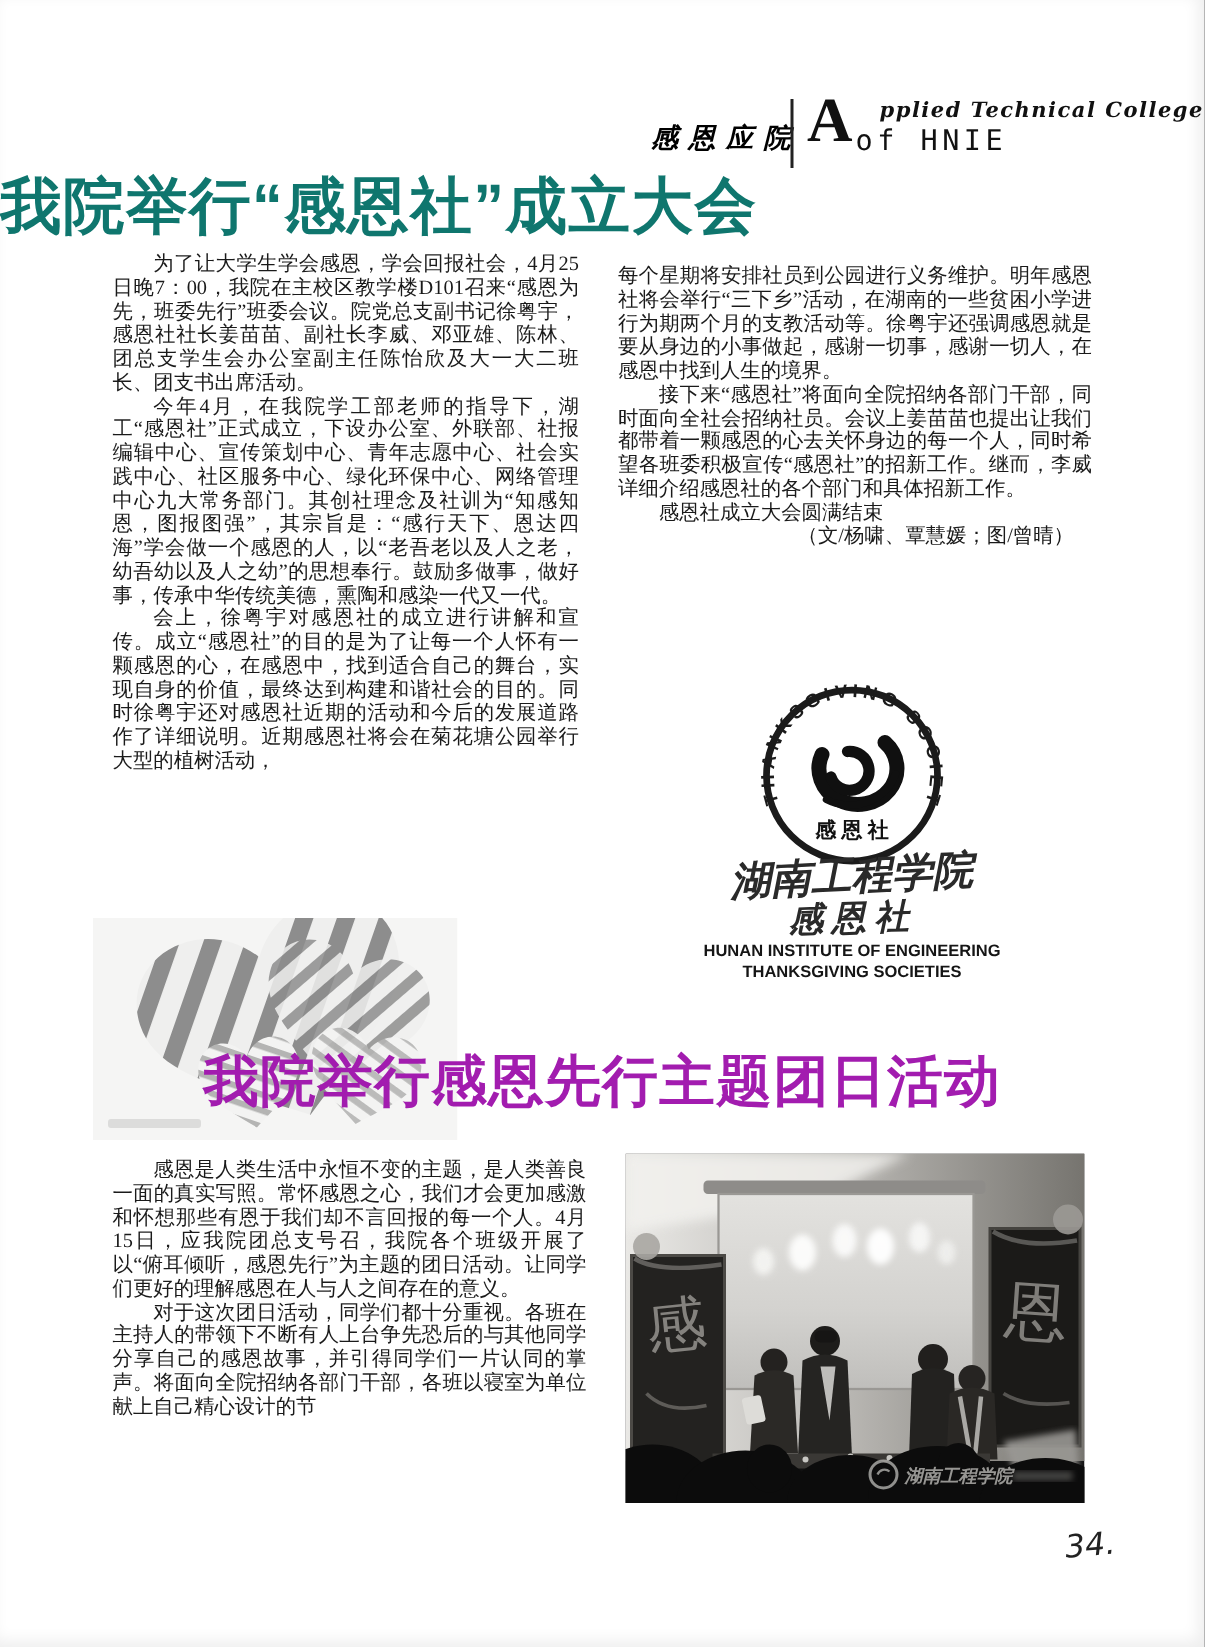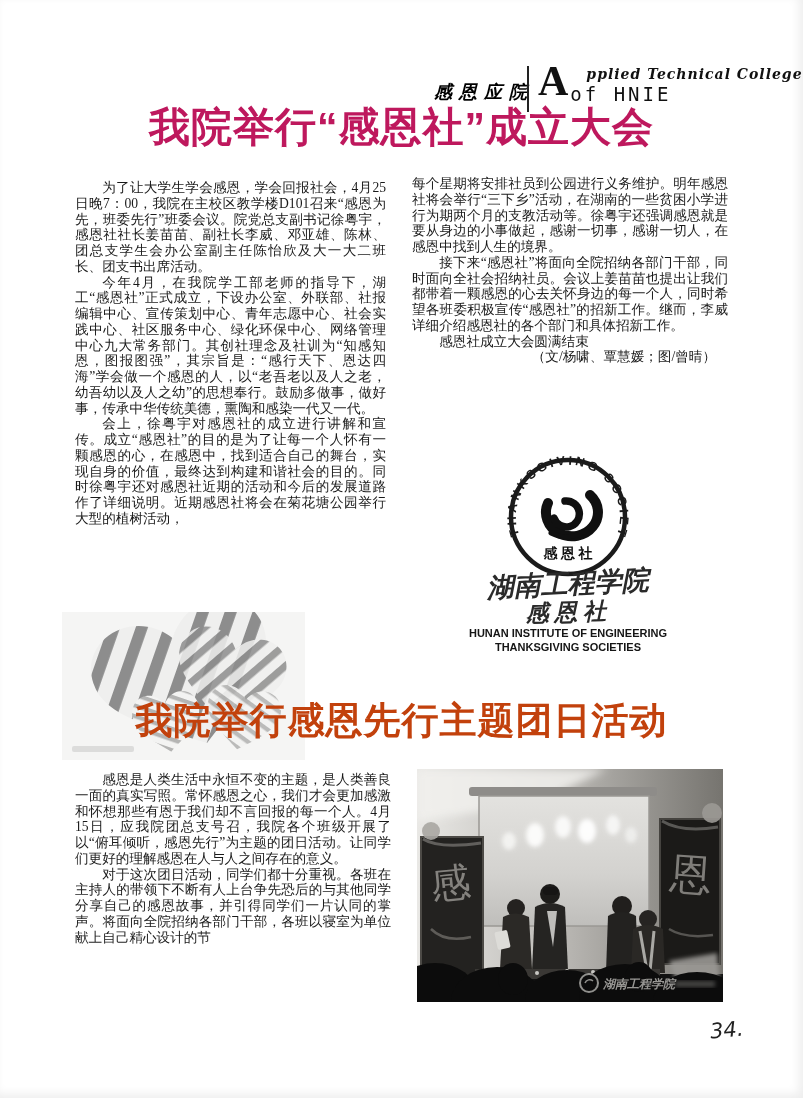--- a/index.html
+++ b/index.html
@@ -23,34 +23,34 @@
   .hdr-logo .rest{margin-left:2px;margin-top:6px;}
   .hdr-logo .script{
     display:block;font-family:"DejaVu Serif",serif;font-style:italic;font-weight:bold;
     font-size:14px;letter-spacing:1px;white-space:nowrap;margin-left:16px;
   }
   .hdr-logo .of{
     display:block;font-family:"DejaVu Sans Mono",monospace;font-size:19px;letter-spacing:3px;margin-top:1px;
   }
   
   .title1{
-    position:absolute;left:0;top:100px;width:100%;text-align:center;
+    position:absolute;left:0;top:110px;width:100%;text-align:left;
     font-family:"Liberation Sans","DejaVu Sans",sans-serif;font-weight:900;
-    font-size:41px;letter-spacing:1px;color:#be185d;margin:0;
+    font-size:41px;letter-spacing:1px;color:#0f766e;margin:0;
   }
   .title2{
     position:absolute;left:0;top:696px;width:100%;text-align:center;
     font-family:"Liberation Sans","DejaVu Sans",sans-serif;font-weight:600;
-    font-size:37px;letter-spacing:1px;color:#c2410c;margin:0;z-index:3;
+    font-size:37px;letter-spacing:1px;color:#a21caf;margin:0;z-index:3;
   }
   
   .col{position:absolute;font-size:13.6px;line-height:15.75px;text-align:justify;z-index:2;}
   .col p{margin:0;}
   .col p.ind{text-indent:2em;}
-  .c1l{left:75px;top:180px;width:311px;}
+  .c1l{left:75px;top:168px;width:311px;}
   .c1r{left:412px;top:176px;width:316px;}
   .c2l{left:75px;top:772px;width:316px;}
   .byline{text-align:right;padding-right:12px;}
   .closing{text-indent:2em;}
   
   .society-logo{position:absolute;left:452px;top:441px;z-index:2;}
   
   .hearts{position:absolute;left:62px;top:612px;z-index:1;}
   
   .photo{position:absolute;left:417px;top:769px;width:306px;height:233px;z-index:2;}

